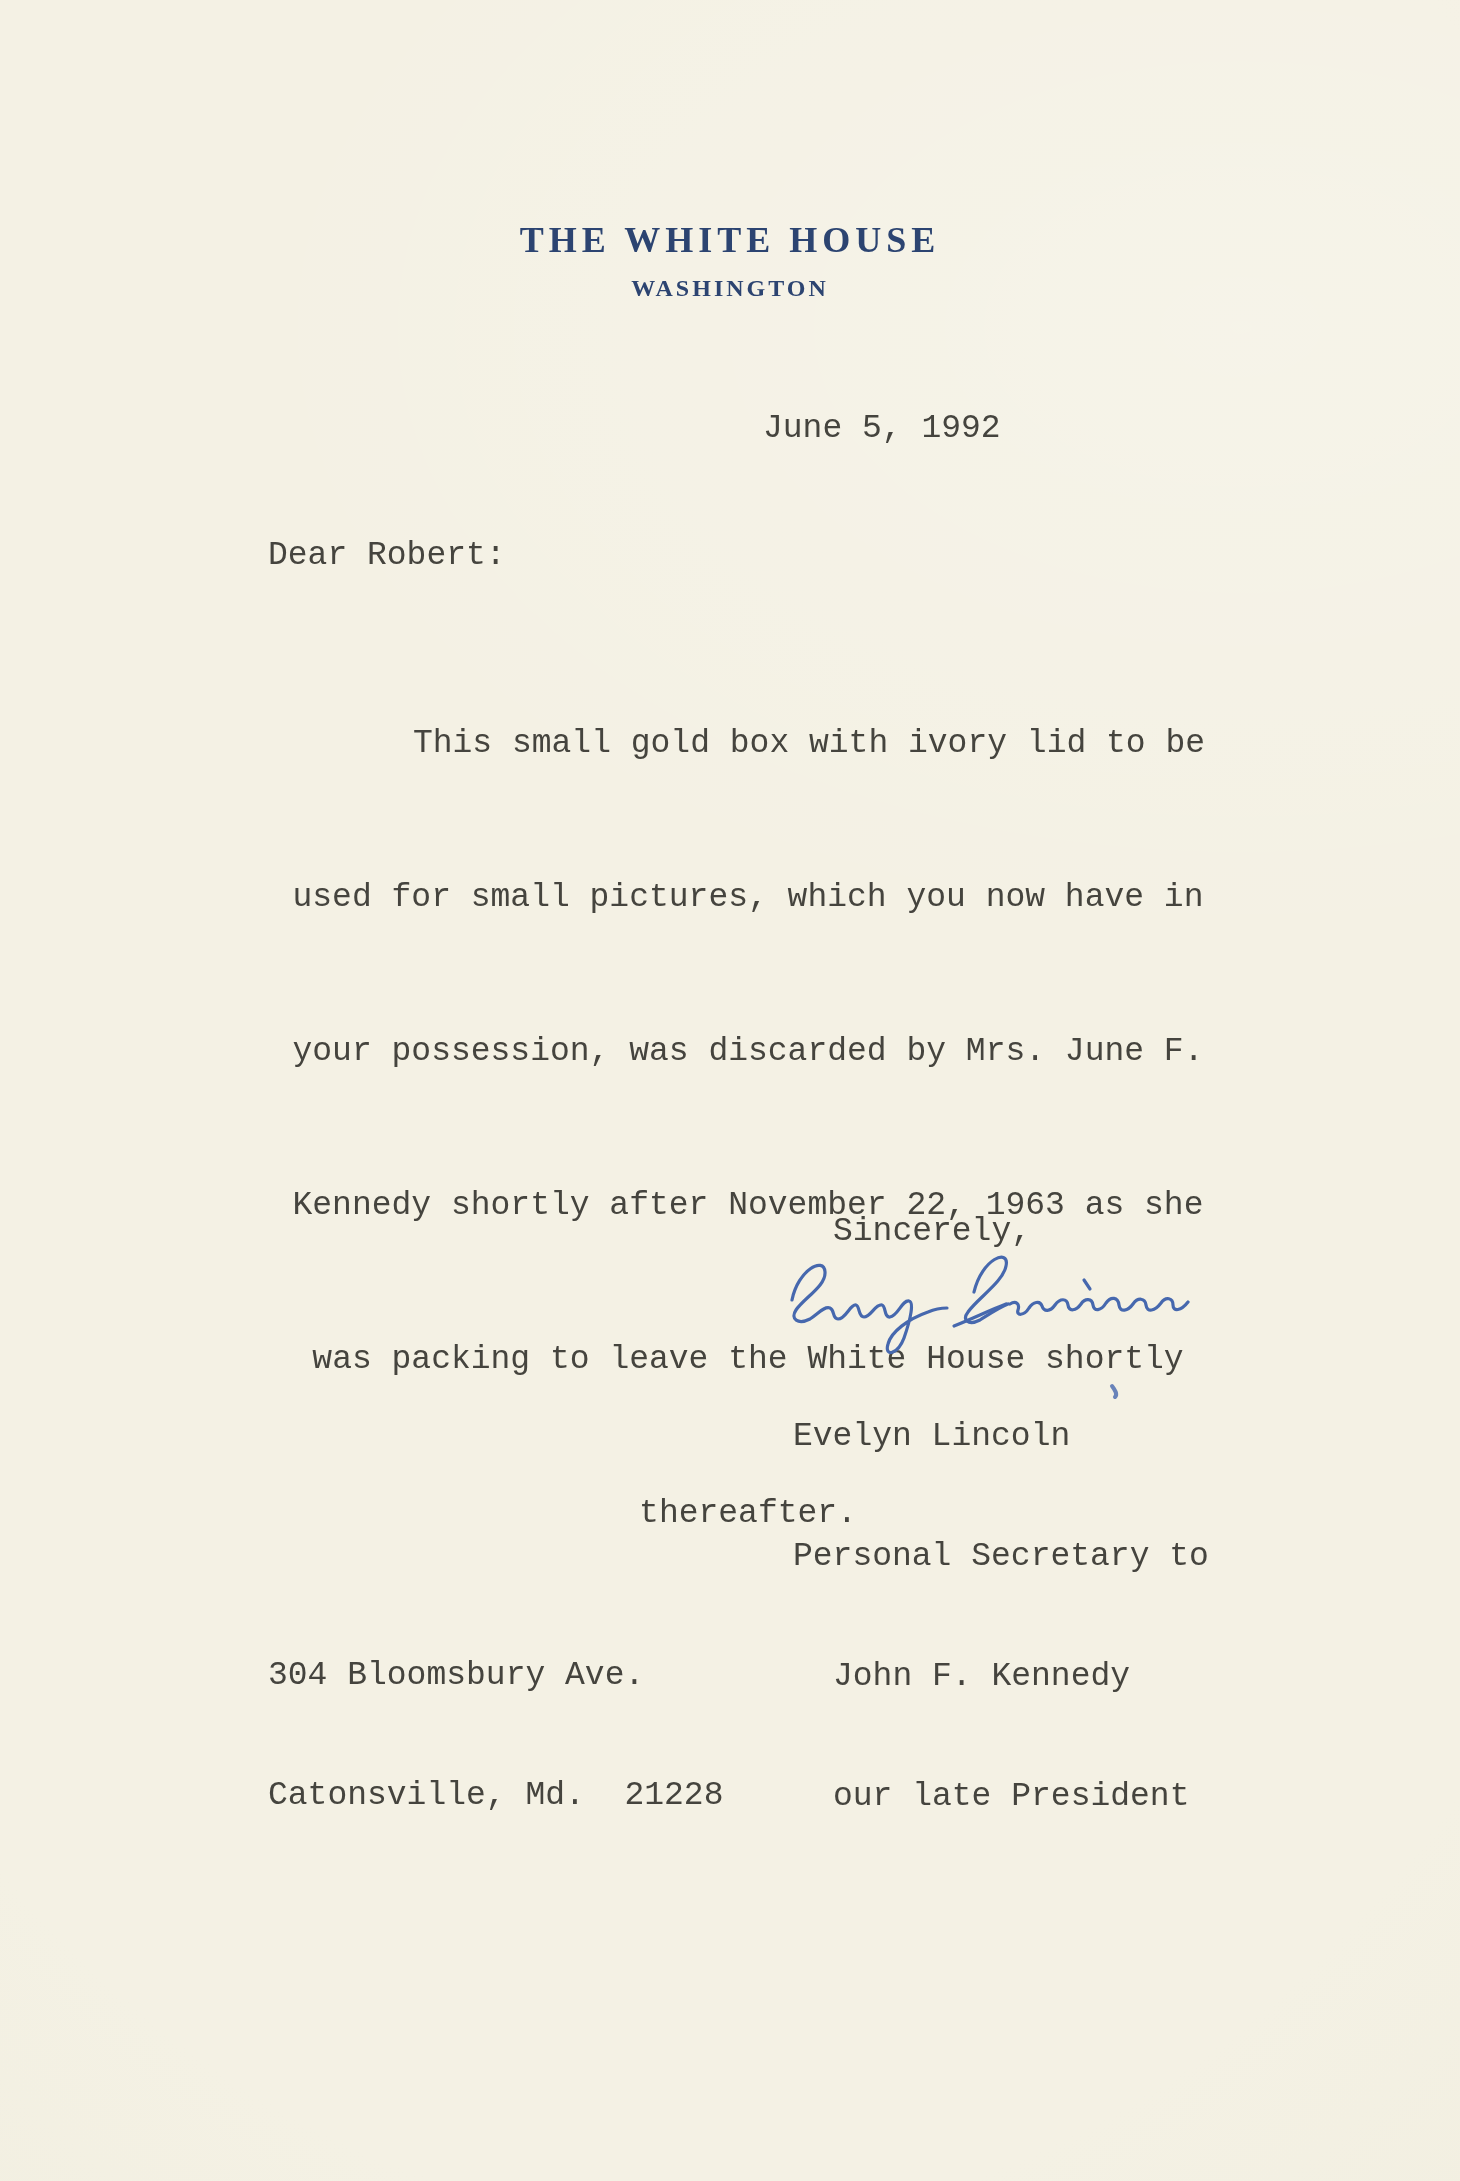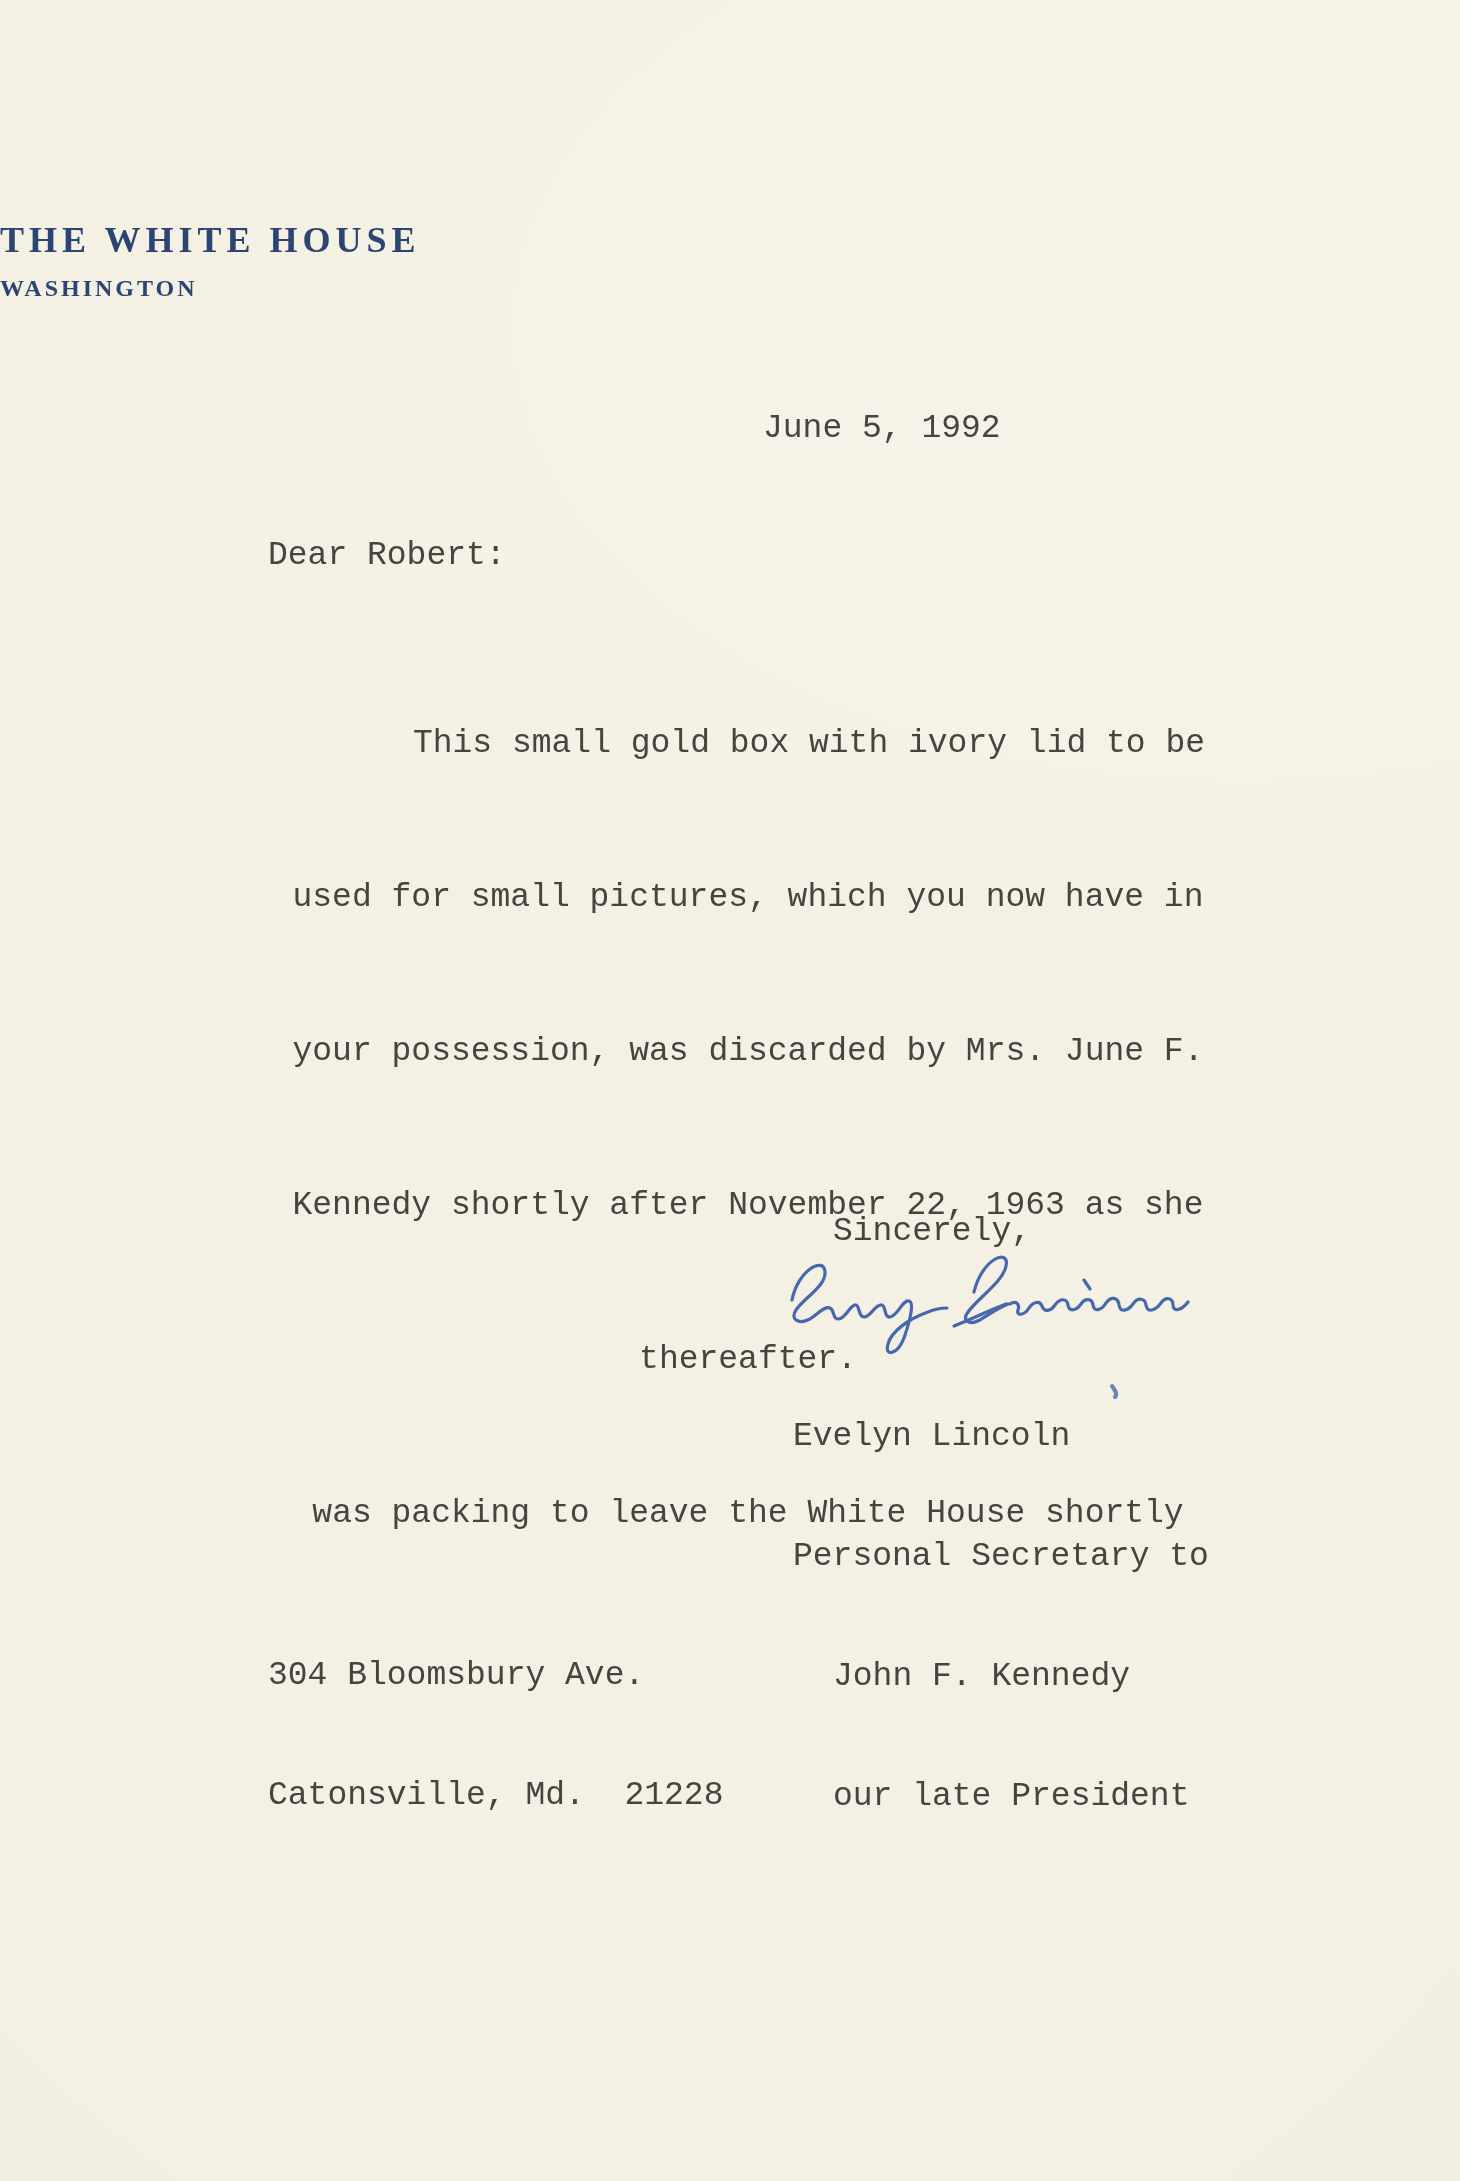--- a/index.html
+++ b/index.html
@@ -12,20 +12,21 @@
       radial-gradient(120% 50% at 85% 15%, rgba(255,255,255,0.18), rgba(255,255,255,0) 60%),
       radial-gradient(140% 120% at 48% 42%, #f4f1e4 50%, #efecdd 80%, #e9e5d4 100%);
     font-family:"Liberation Mono","DejaVu Sans Mono",monospace;
     color:#45443e;
   }
   .tw { font-size:33px; white-space:pre; }
   .abs { position:absolute; }
 
   .letterhead {
     position:absolute; top:222px; left:0; width:100%;
+    text-align:center;
     font-family:"Liberation Serif","DejaVu Serif",serif;
     color:#2c4471;
   }
   .lh-title  { font-size:36px; font-weight:bold; letter-spacing:5px; line-height:1; }
   .lh-sub    { margin-top:18px; font-size:24px; font-weight:bold; letter-spacing:3px; line-height:1; }
 
   .date       { top:412px;  left:763px; line-height:1; }
   .salutation { top:539px;  left:268px; line-height:1; }
 
   .body-block { top:630px; left:268px; width:960px;text-align:center; }
@@ -53,22 +54,22 @@
 
   <div class="abs tw date">June 5, 1992</div>
 
   <div class="abs tw salutation">Dear Robert:</div>
 
   <div class="abs tw body-block">
     <div class="body-line first">This small gold box with ivory lid to be</div>
     <div class="body-line">used for small pictures, which you now have in</div>
     <div class="body-line">your possession, was discarded by Mrs. June F.</div>
     <div class="body-line">Kennedy shortly after November 22, 1963 as she</div>
+    <div class="body-line">was packing to leave the White House shortly</div>
     <div class="body-line">thereafter.</div>
-    <div class="body-line">was packing to leave the White House shortly</div>
   </div>
 
   <div class="abs tw closing">Sincerely,</div>
 
   <svg class="signature-svg" width="430" height="160" viewBox="0 0 430 160" role="img" aria-label="Evelyn Lincoln signature">
     <g fill="none" stroke="#4668ae" stroke-width="3.2" stroke-linecap="round" stroke-linejoin="round">
 
       <path d="M 14 58
                C 20 28, 46 14, 47 30
                C 48 44, 26 56, 18 68

